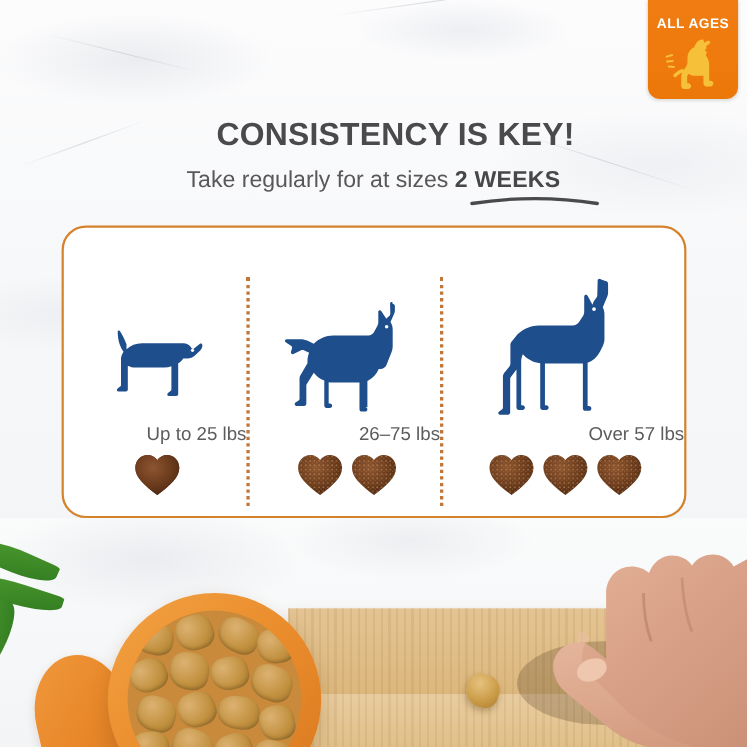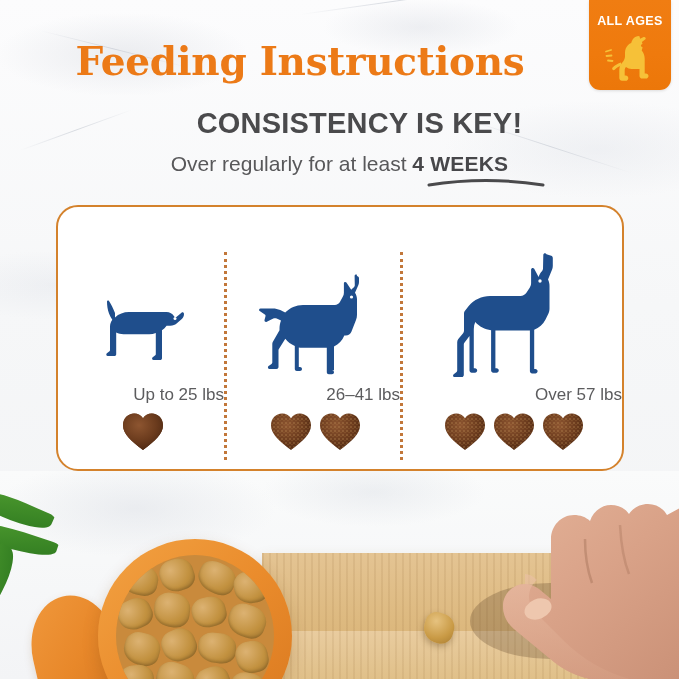--- a/index.html
+++ b/index.html
@@ -210,26 +210,25 @@
       <circle fill="#ef7a0d" cx="41.5" cy="13.5" r="1.5"></circle>
       <path fill="#f6c138" d="M20 30.5c-3 .8-5.9 2.6-8.4 5.1-.6.6-.6 1.5 0 2.1.6.6 1.5.6 2.1 0 2.1-2.1 4.5-3.6 6.9-4.3z"></path>
       <g stroke="#f6c138" stroke-width="1.8" stroke-linecap="round" fill="none">
         <path d="M5 19.5 L10 18"></path>
         <path d="M5.5 24 L10.5 23.5"></path>
         <path d="M7 28.5 L11.5 29"></path>
       </g>
     </svg>
   </div>
 
-  <div class="title">Feeding Instructions</div>
 
   <div class="subtitle">CONSISTENCY IS KEY!</div>
 
   <div class="tagline">
-    <span>Over regularly for at least </span><span class="weeks">4 WEEKS</span>
+    <span>Take regularly for at sizes </span><span class="weeks">2 WEEKS</span>
   </div>
   <svg class="underline-arc" width="118" height="12" viewBox="0 0 118 12">
     <path d="M2 9 Q59 0 116 9" stroke="#4a4a4c" stroke-width="3" fill="none" stroke-linecap="round"></path>
   </svg>
 
   <div class="card">
 
     <div class="divider d1"></div>
     <div class="divider d2"></div>
 
@@ -261,21 +260,21 @@
       </div>
     </div>
 
     <div class="col c2">
       <div class="dog-wrap" style="top:26px; height:104px;">
         <svg width="124" height="104" viewBox="0 0 124 104">
           <path fill="#1f4e8c" d="M104 2c-.8-1-2.4-.4-2.4.9l.2 9.4c0 .7-.3 1.4-.9 1.9-1 .8-1.9 1.6-2.7 2.6l-4.8-7.2c-.7-1.1-2.5-.6-2.5.7v9.4c0 1.4-.3 2.7-1 3.9l-3 5.4c-1 1.8-2.9 2.9-5 2.9H50c-6.8 0-13.2 2.8-17.8 7.6l-5-2.4c-2.3-1.1-4.8-1.7-7.3-1.7H7.6c-1.5 0-2.1 1.9-.9 2.7l5.1 3.4c.6.4.9 1.1.7 1.8l-1 3.7c-.3 1.3 1.1 2.4 2.3 1.8l6.5-3.2c1.1-.5 2.3-.5 3.4 0l4.3 2c-1 2.5-1.5 5.2-1.5 8v1.6l-6.6 11.5c-.4.7-.6 1.5-.6 2.3v18.5c0 .6-.3 1.2-.8 1.5l-2.9 2c-1.3.9-.7 3 .9 3h7c1.1 0 2-.9 2-2V77.3c0-.5.1-.9.4-1.3l6.4-10.2c2.4 3.2 5.7 5.7 9.5 7.1v23c0 1.1.9 2 2 2h3.2c1.1 0 2-.9 2-2 0-1.1-.9-2-2-2h-1.2V74.6c1 .1 2 .2 3 .2h25v24.4c0 1.1.9 2 2 2h3.2c1.1 0 2-.9 2-2 0-1.1-.9-2-2-2H81V73.4c4.7-2.2 8.4-6.1 10.3-10.9h1.5c2.5 0 4.7-1.5 5.6-3.8l4.6-11.6c.7-1.7 1-3.5 1-5.3V26.4c0-2.4-.7-4.7-2-6.7l3.4-7.8c.4-.9.6-1.9.6-2.9V5.3c0-1.2-1-2.2-2.2-2.2z"></path>
           <circle fill="#ffffff" cx="98.5" cy="24" r="1.6"></circle>
         </svg>
       </div>
-      <div class="label">26–41 lbs</div>
+      <div class="label">26–75 lbs</div>
       <div class="treats">
         <svg class="treat" viewBox="0 0 44 42">
           <path d="M22 40C10 31 2 24 2 15.2 2 8.6 7 3.6 13.2 3.6c3.6 0 7 1.8 8.8 4.6 1.8-2.8 5.2-4.6 8.8-4.6C37 3.6 42 8.6 42 15.2 42 24 34 31 22 40z" fill="url(#tg1)"></path>
           <path d="M22 40C10 31 2 24 2 15.2 2 8.6 7 3.6 13.2 3.6c3.6 0 7 1.8 8.8 4.6 1.8-2.8 5.2-4.6 8.8-4.6C37 3.6 42 8.6 42 15.2 42 24 34 31 22 40z" fill="url(#speck1)"></path>
         </svg>
         <svg class="treat" viewBox="0 0 44 42">
           <path d="M22 40C10 31 2 24 2 15.2 2 8.6 7 3.6 13.2 3.6c3.6 0 7 1.8 8.8 4.6 1.8-2.8 5.2-4.6 8.8-4.6C37 3.6 42 8.6 42 15.2 42 24 34 31 22 40z" fill="url(#tg1)"></path>
           <path d="M22 40C10 31 2 24 2 15.2 2 8.6 7 3.6 13.2 3.6c3.6 0 7 1.8 8.8 4.6 1.8-2.8 5.2-4.6 8.8-4.6C37 3.6 42 8.6 42 15.2 42 24 34 31 22 40z" fill="url(#speck1)"></path>
         </svg>
       </div>

